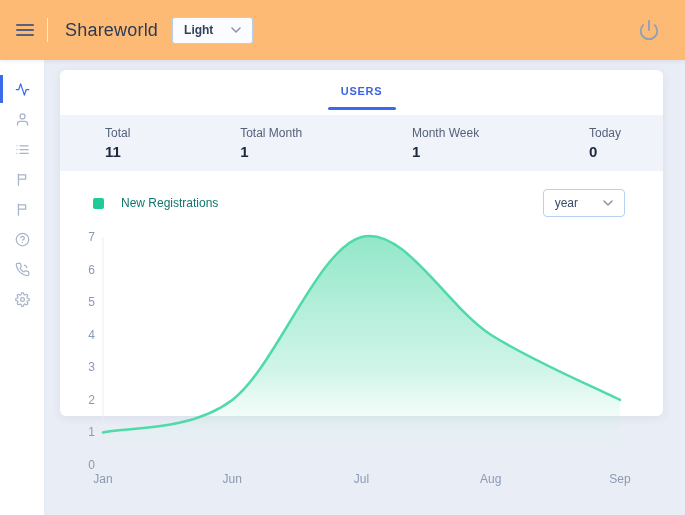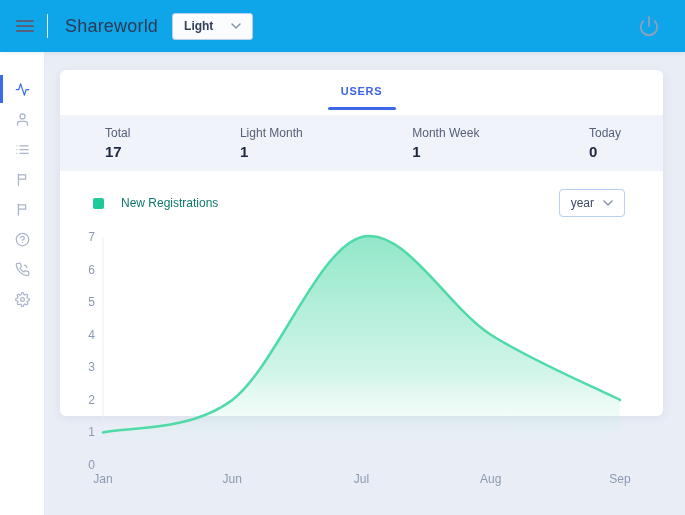--- a/index.html
+++ b/index.html
@@ -1,21 +1,21 @@
 <!DOCTYPE html>
 <html><head>
 <meta charset="utf-8">
 <style>
   * { margin:0; padding:0; box-sizing:border-box; }
   html,body { width:685px; height:515px; }
   body { font-family:"Liberation Sans", sans-serif; }
   .app { position:relative; width:685px; height:515px; background:#e9edf5; overflow:hidden; }
 
   
-  .header { position:absolute; top:0; left:0; right:0; height:52px; background:#0ea5e9;
+  .header { position:absolute; top:0; left:0; right:0; height:60px; background:#fdba74;
             box-shadow:0 1px 4px rgba(40,60,100,0.10); display:flex; align-items:center; z-index:5; }
   .hamburger { margin-left:14px; background:none; border:none; cursor:pointer; padding:4px 2px; }
   .hamburger span { display:block; width:18px; height:2px; background:#57607a; border-radius:1px; margin:3px 0; }
   .hdr-div { width:1px; height:24px; background:#e7ebf2; margin-left:11px; }
   .title { font-size:18px; font-weight:500; color:#2c3a55; margin-left:17px; letter-spacing:0.2px; }
   .theme-btn { margin-left:14px; height:27px; padding:0 11px; display:flex; align-items:center; gap:18px;
                background:#fafcff; border:1px solid #b9cdf1; border-radius:3px; font-family:inherit;
                font-size:12px; font-weight:700; color:#33405a; cursor:pointer; }
   .chev { color:#8a94a8; display:inline-flex; }
   .power-btn { margin-left:auto; margin-right:24px; background:none; border:none; cursor:pointer;
@@ -39,21 +39,21 @@
 
   .stats { height:56px; background:#f0f3f9; display:flex; justify-content:space-between;
            align-items:center; padding:0 42px 0 45px; }
   .stat-label { font-size:12px; color:#55617a; margin-bottom:3px; }
   .stat-value { font-size:15px; font-weight:700; color:#1d2940; }
 
   .chart-head { height:36px; margin-top:14px; display:flex; align-items:center;
                 justify-content:space-between; padding:0 38px 0 33px; }
   .legend { display:flex; align-items:center; gap:17px; font-size:12px; color:#0f766e; cursor:pointer; }
   .swatch { width:11px; height:11px; border-radius:2px; display:inline-block; background:#1fc998; }
-  .range-btn { height:28px; padding:0 11px; display:flex; align-items:center; gap:9px;
+  .range-btn { height:28px; padding:0 11px; display:flex; align-items:center; gap:25px;
                border:1px solid #b9d0f5; border-radius:4px; background:#ffffff; font-family:inherit;
                font-size:12px; color:#3c4a63; cursor:pointer; }
 
   .chart-box { height:272px; position:relative; }
   .chart-box svg { display:block; width:100%; height:100%; }
   .tick { font-family:"Liberation Sans", sans-serif; font-size:12px; fill:#8b9ab3; }
 </style>
 </head>
 <body>
 
@@ -164,24 +164,24 @@
       <div class="tabbar">
         <div class="tab">
           <span class="tab-label">USERS</span>
           <span class="tab-underline"></span>
         </div>
       </div>
 
       <div class="stats" id="stats-row">
           <div>
             <div class="stat-label">Total</div>
-            <div class="stat-value">17</div>
-          </div>
-          <div>
-            <div class="stat-label">Light Month</div>
+            <div class="stat-value">11</div>
+          </div>
+          <div>
+            <div class="stat-label">Total Month</div>
             <div class="stat-value">1</div>
           </div>
           <div>
             <div class="stat-label">Month Week</div>
             <div class="stat-value">1</div>
           </div>
           <div>
             <div class="stat-label">Today</div>
             <div class="stat-value">0</div>
           </div>

